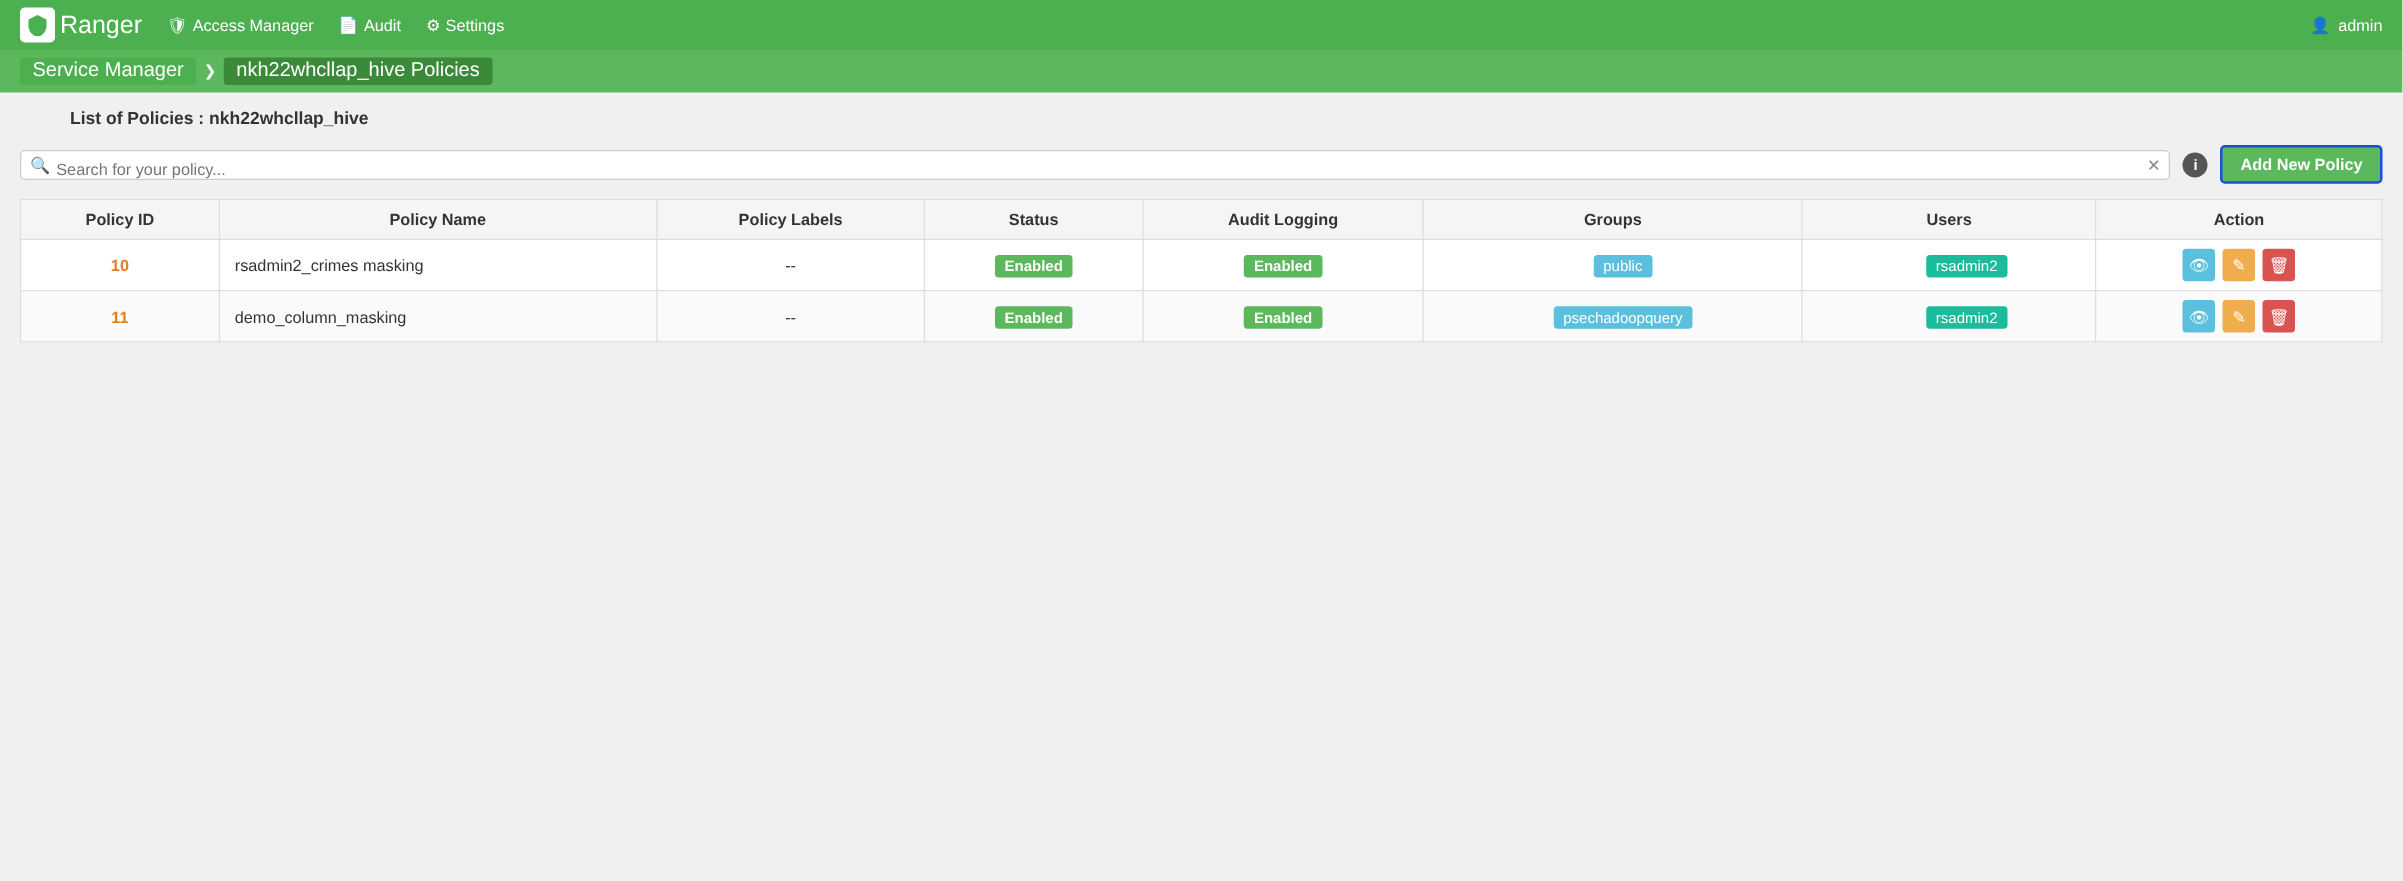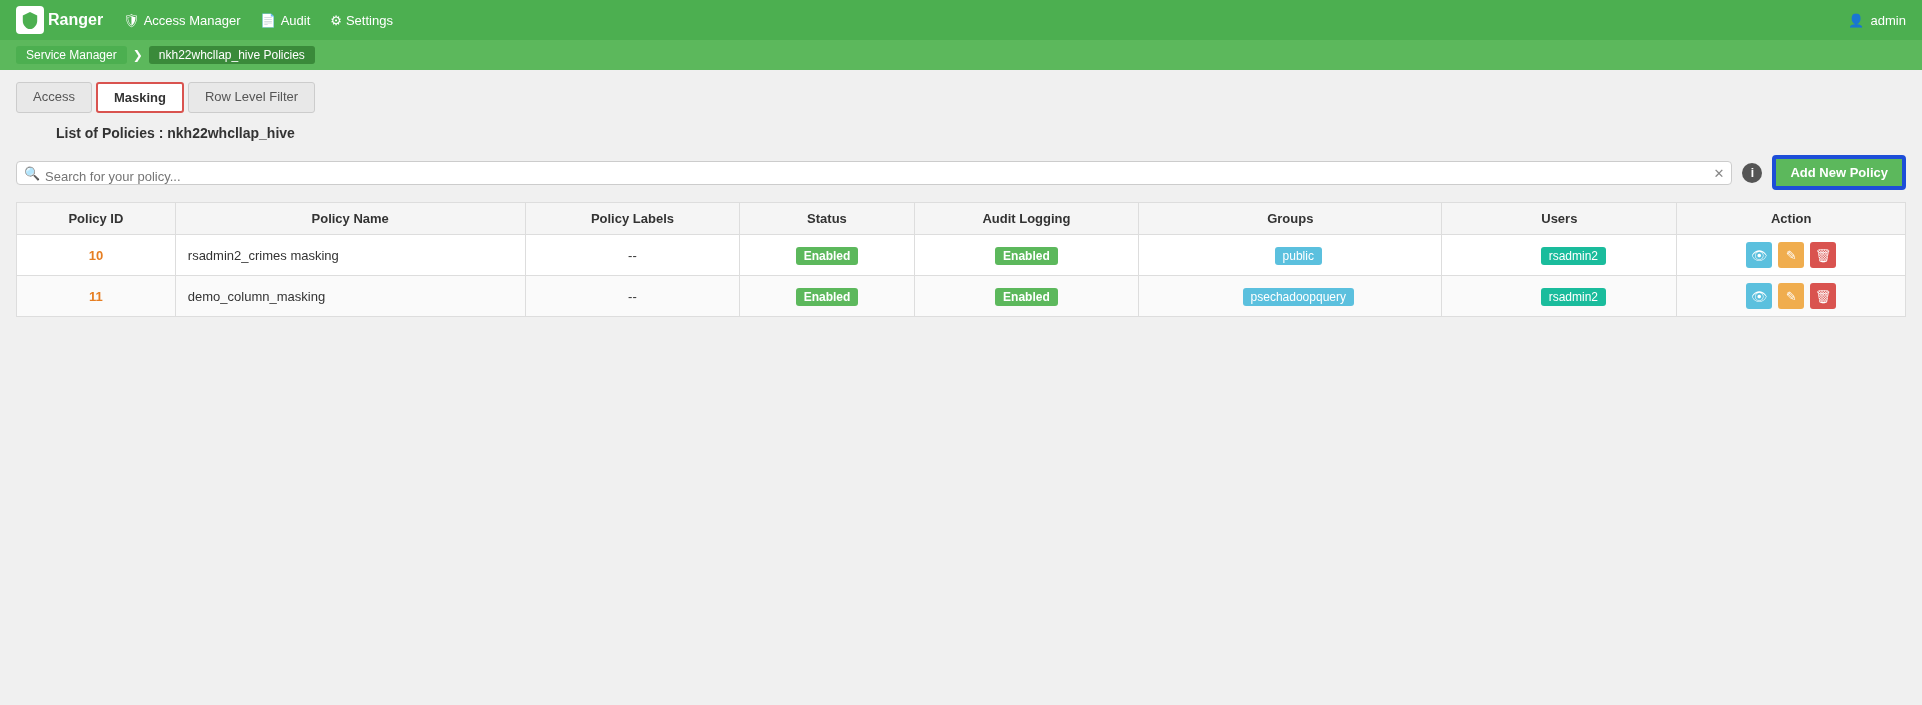--- a/index.html
+++ b/index.html
@@ -9,22 +9,22 @@
     .navbar {
       background: #4caf50;
       height: 40px;
       display: flex;
       align-items: center;
       padding: 0 16px;
       justify-content: space-between;
     }
     .navbar-left { display: flex; align-items: center; gap: 20px; }
     .navbar-brand {
-      font-size: 16px;
-      font-weight: bold;
+      font-size: 20px;
+      font-weight: normal;
       color: #fff;
       display: flex;
       align-items: center;
       gap: 4px;
     }
     .navbar-brand-icon {
       width: 28px; height: 28px;
       background: #fff;
       border-radius: 4px;
       display: flex; align-items: center; justify-content: center;
@@ -45,21 +45,21 @@
       padding: 6px 16px;
       display: flex;
       align-items: center;
       gap: 6px;
     }
     .breadcrumb-item {
       background: #4caf50;
       color: #fff;
       padding: 2px 10px;
       border-radius: 3px;
-      font-size: 12px;
+      font-size: 16px;
       cursor: pointer;
     }
     .breadcrumb-item.active {
       background: #3a8a3a;
     }
     .breadcrumb-arrow { color: #fff; font-size: 12px; }
 
     
     .content { padding: 12px 16px; }
 
@@ -130,21 +130,21 @@
       background: #555;
       color: #fff;
       display: flex; align-items: center; justify-content: center;
       font-size: 12px;
       font-weight: bold;
       cursor: pointer;
     }
     .add-policy-btn {
       background: #5cb85c;
       color: #fff;
-      border: 4px solid #1d4ed8;
+      border: 2px solid #1d4ed8;
       padding: 6px 14px;
       border-radius: 4px;
       cursor: pointer;
       font-size: 13px;
       font-weight: bold;
       white-space: nowrap;
     }
 
     
     .policy-table {
@@ -245,25 +245,20 @@
 </nav>
 
 <div class="breadcrumb-bar">
   <span class="breadcrumb-item">Service Manager</span>
   <span class="breadcrumb-arrow">❯</span>
   <span class="breadcrumb-item active">nkh22whcllap_hive Policies</span>
 </div>
 
 <div class="content">
 
-  <div class="tabs">
-    <div class="tab">Access</div>
-    <div class="tab active">Masking</div>
-    <div class="tab">Row Level Filter</div>
-  </div>
 
   <div class="page-title">List of Policies : nkh22whcllap_hive</div>
 
   <div class="search-container">
     <div class="search-wrap">
       <span class="search-icon-wrap">🔍</span>
       <input class="search-input" type="text" placeholder="Search for your policy..." style="">
       <span class="search-clear">✕</span>
     </div>
     <div class="info-icon">i</div>

